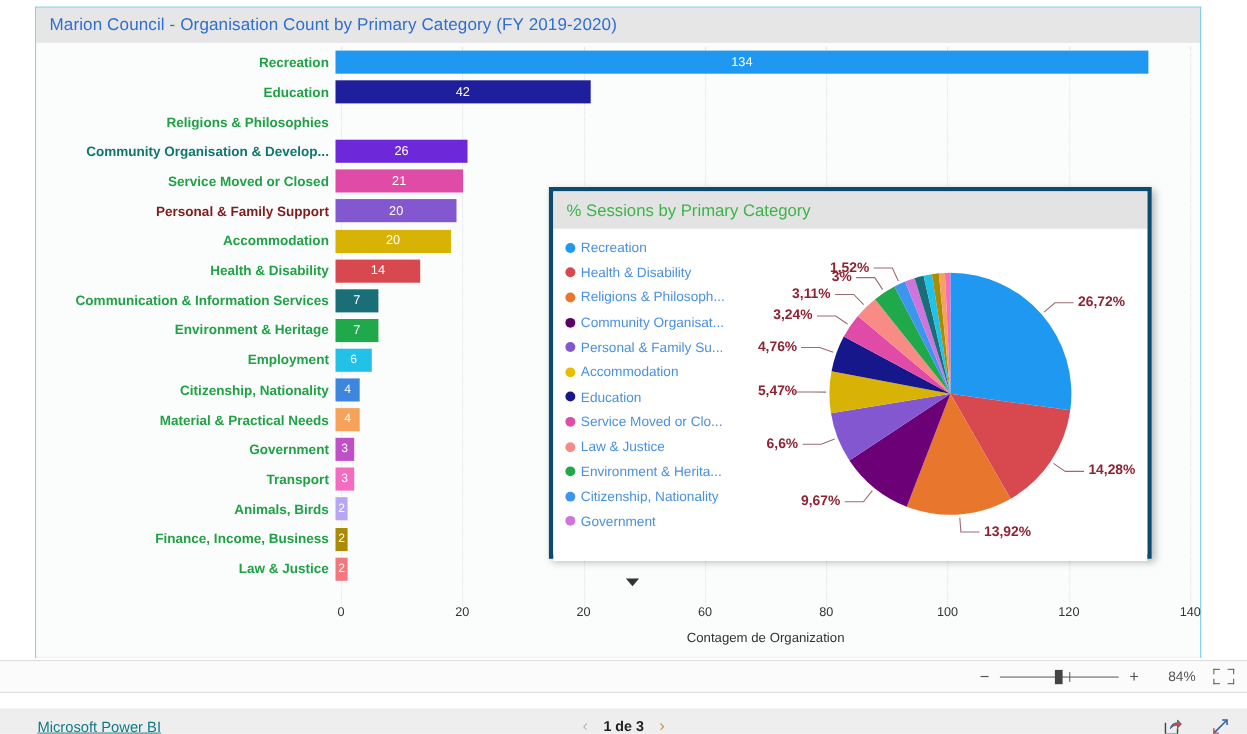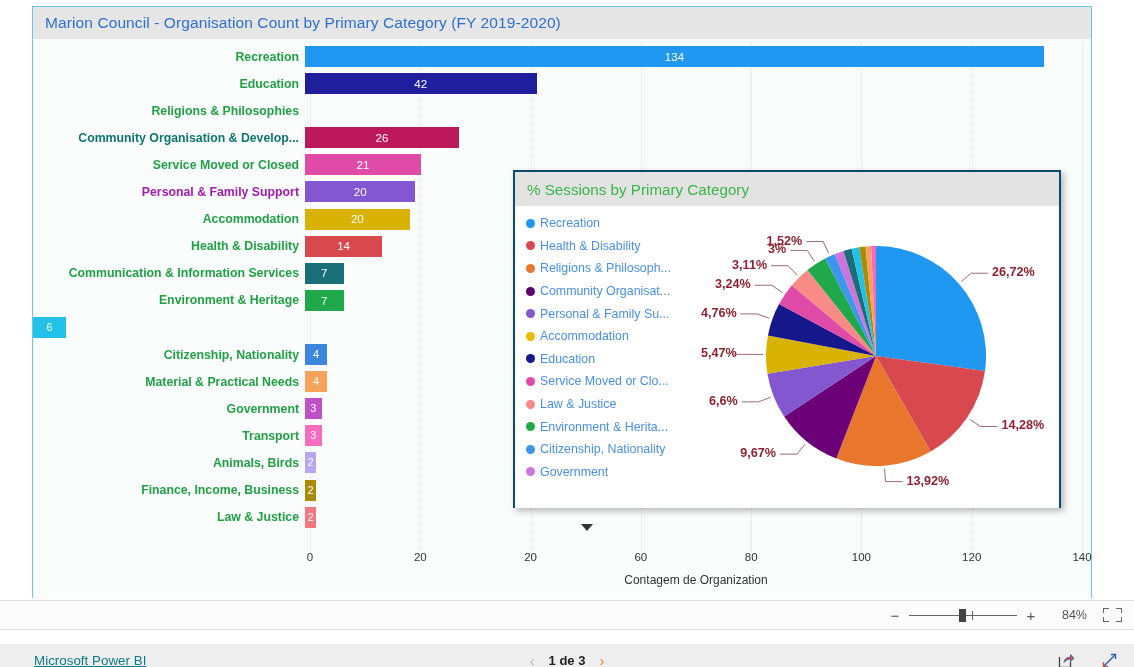--- a/index.html
+++ b/index.html
@@ -92,23 +92,23 @@
     position: absolute; left: 277px; top: 534px;
     width: 772px;
     text-align: center;
     font-size: 12px;
     color: #333;
   }
 
   
   .pie-panel {
     position: absolute;
-    left: 480px; top: 131px;
+    left: 466px; top: 131px;
     width: 548px; height: 338px;
-    border: 2px solid #0c4a6e;
+    border: 4px solid #0c4a6e;
     background: #ffffff;
     box-shadow: 3px 3px 7px rgba(0,0,0,0.28);
   }
   .pie-panel-header {
     height: 34px;
     background: #e3e3e3;
     display: flex; align-items: center;
     padding-left: 12px;
   }
   .pie-panel-title {
@@ -275,35 +275,35 @@
                   <span class="bar-val">42</span>
                 </div>
               </div>
             </div>
             <div class="bar-row">
               <div class="cat-label" style="color: rgb(33, 161, 70);">Religions &amp; Philosophies</div>
             </div>
             <div class="bar-row">
               <div class="cat-label" style="color: #0f766e;">Community Organisation &amp; Develop...</div>
               <div class="bar-wrap">
-                <div class="bar" style="width: 154px; background: #be185d;">
+                <div class="bar" style="width: 120px; background: #6d28d9;">
                   <span class="bar-val">26</span>
                 </div>
               </div>
             </div>
             <div class="bar-row">
               <div class="cat-label" style="color: rgb(33, 161, 70);">Service Moved or Closed</div>
               <div class="bar-wrap">
                 <div class="bar" style="width: 115.8px; background: rgb(225, 75, 168);">
                   <span class="bar-val">21</span>
                 </div>
               </div>
             </div>
             <div class="bar-row">
-              <div class="cat-label" style="color: #a21caf;">Personal &amp; Family Support</div>
+              <div class="cat-label" style="color: #7f1d1d;">Personal &amp; Family Support</div>
               <div class="bar-wrap">
                 <div class="bar" style="width: 110.286px; background: rgb(130, 87, 208);">
                   <span class="bar-val">20</span>
                 </div>
               </div>
             </div>
             <div class="bar-row">
               <div class="cat-label" style="color: rgb(33, 161, 70);">Accommodation</div>
               <div class="bar-wrap">
                 <div class="bar" style="width: 104.771px; background: rgb(216, 178, 4);">
@@ -329,20 +329,21 @@
             </div>
             <div class="bar-row">
               <div class="cat-label" style="color: rgb(33, 161, 70);">Environment &amp; Heritage</div>
               <div class="bar-wrap">
                 <div class="bar" style="width: 38.6px; background: rgb(31, 169, 74);">
                   <span class="bar-val">7</span>
                 </div>
               </div>
             </div>
             <div class="bar-row">
+              <div class="cat-label" style="color: rgb(33, 161, 70);">Employment</div>
               <div class="bar-wrap">
                 <div class="bar small" style="width: 33.0857px; background: rgb(33, 193, 232);">
                   <span class="bar-val">6</span>
                 </div>
               </div>
             </div>
             <div class="bar-row">
               <div class="cat-label" style="color: rgb(33, 161, 70);">Citizenship, Nationality</div>
               <div class="bar-wrap">
                 <div class="bar small" style="width: 22.0571px; background: rgb(61, 134, 224);">

